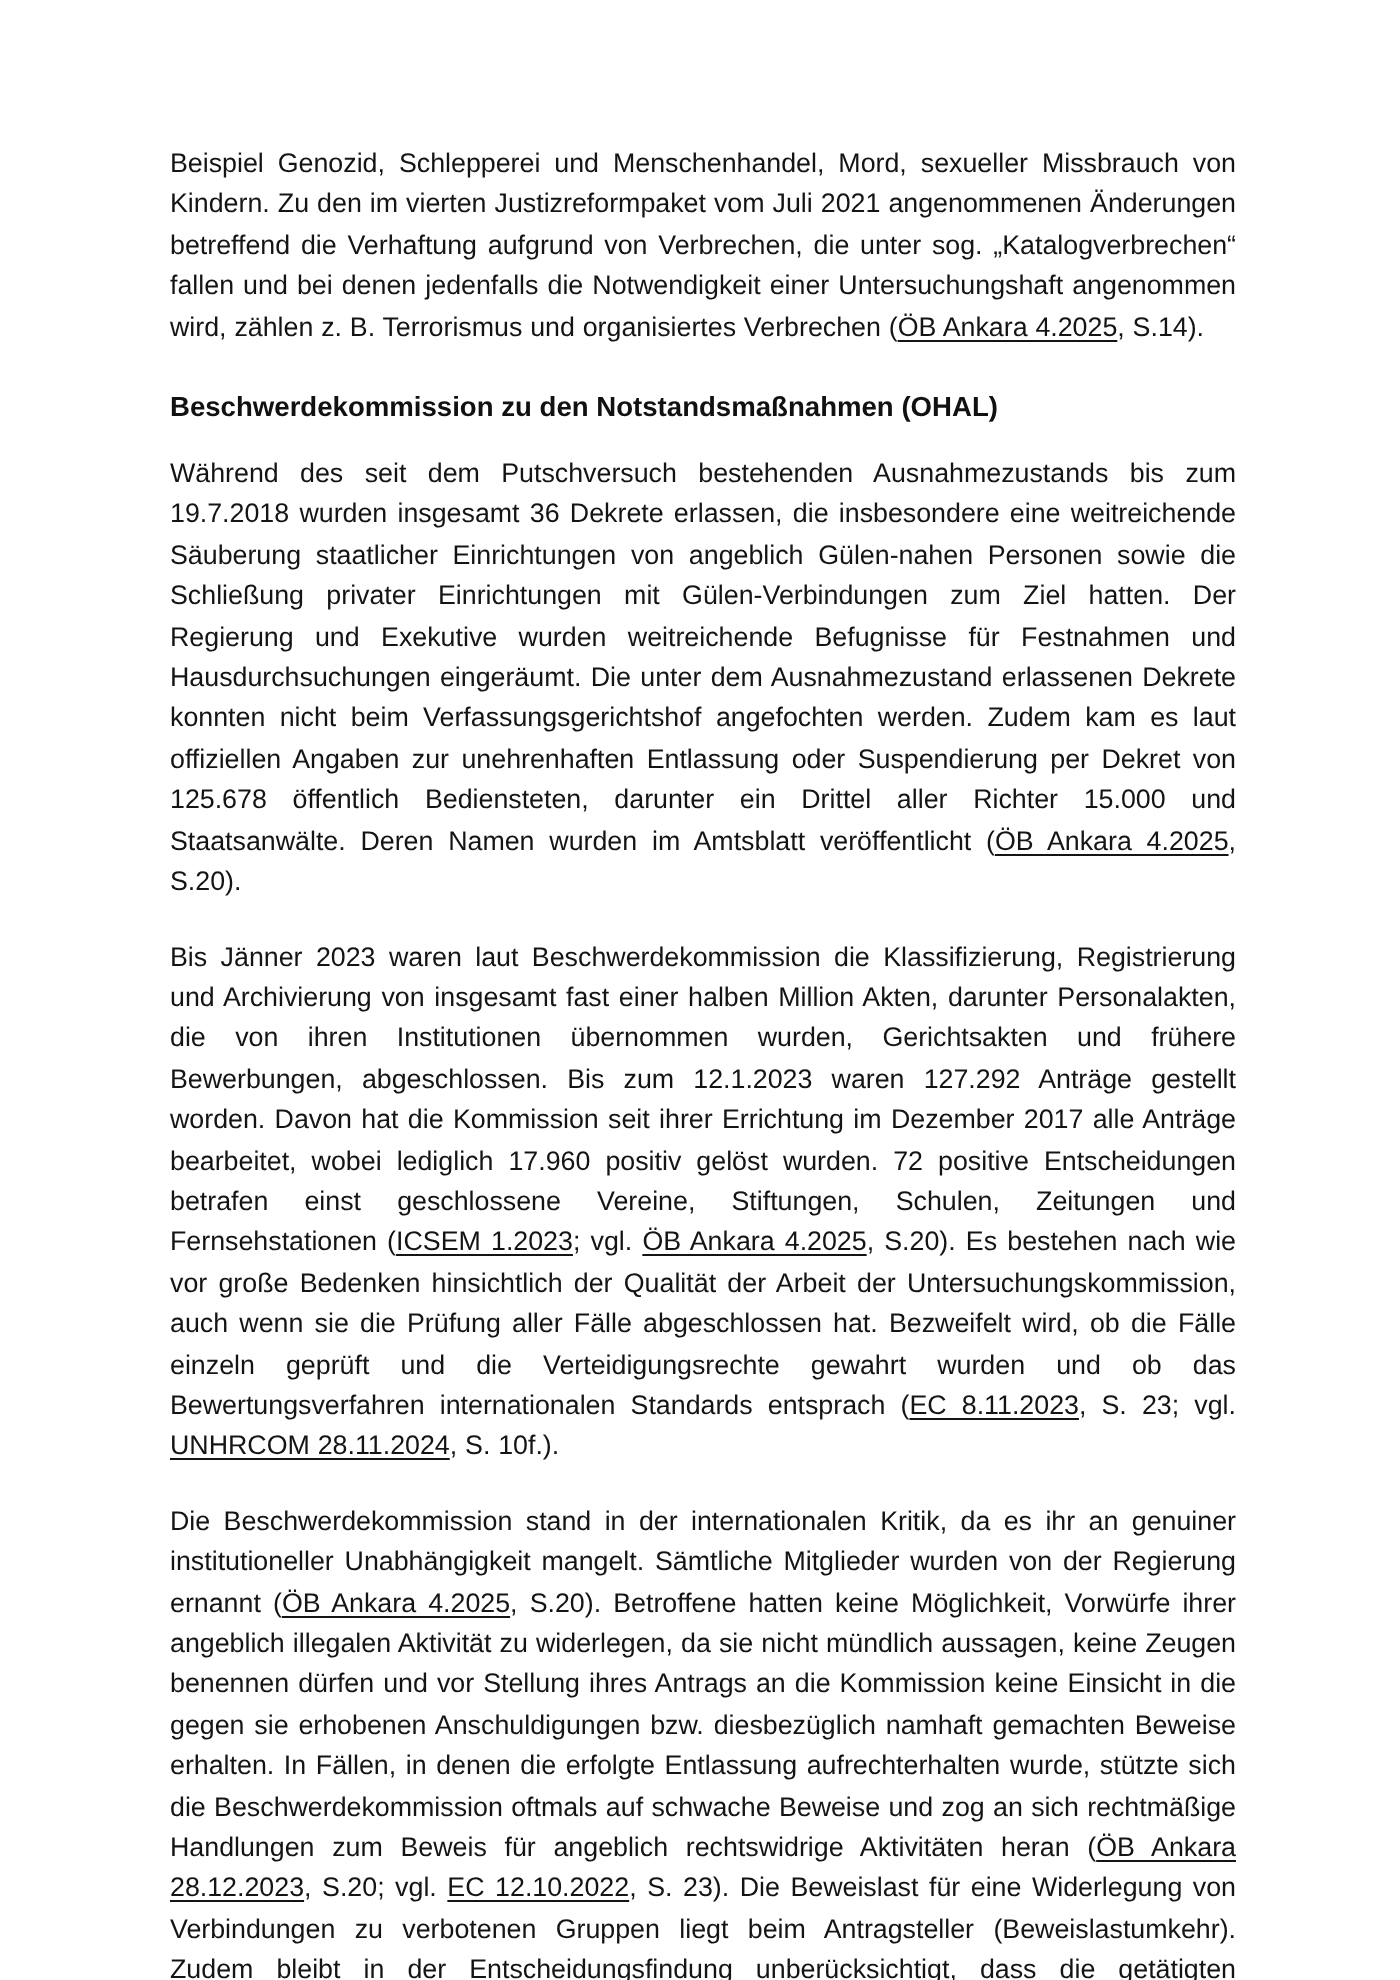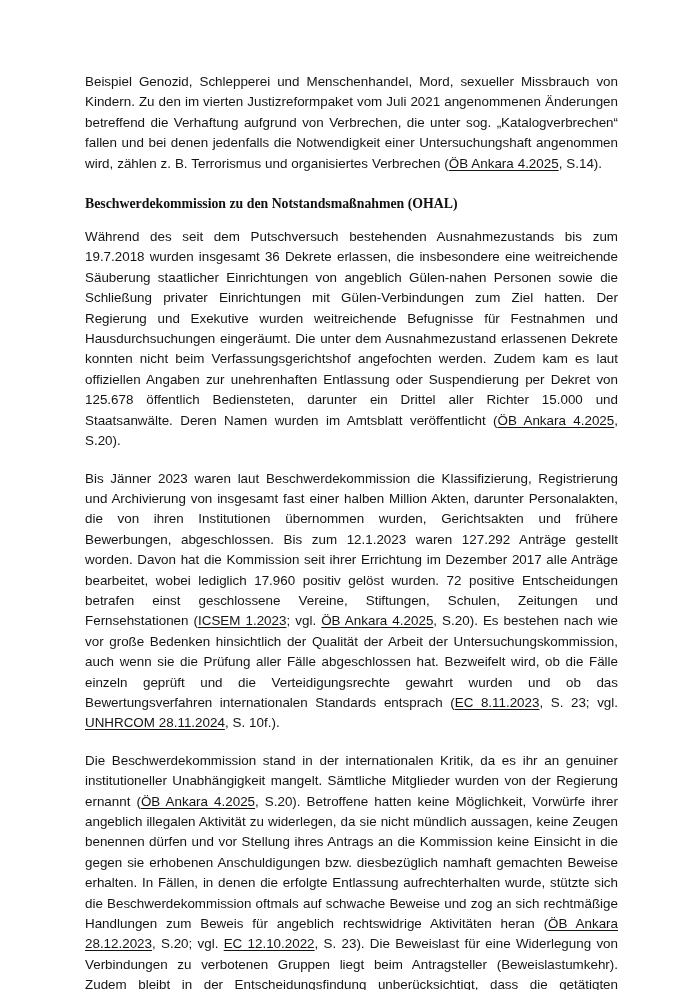--- a/index.html
+++ b/index.html
@@ -32,21 +32,20 @@
     hyphens: auto;
     -webkit-hyphens: auto;
     word-spacing: 0.2px;
   }
   h2.heading {
     margin: 21px 0 14px 0;
     font-size: 13.8px;
     line-height: 18px;
     font-weight: bold;
     color: #111111;
-    font-family: Liberation Serif, serif;
   }
   .cite-link {
     color: inherit;
     text-decoration: underline;
     text-underline-offset: 2px;
     cursor: pointer;
   }
   .page-footer {
     position: absolute;
     left: 0;

